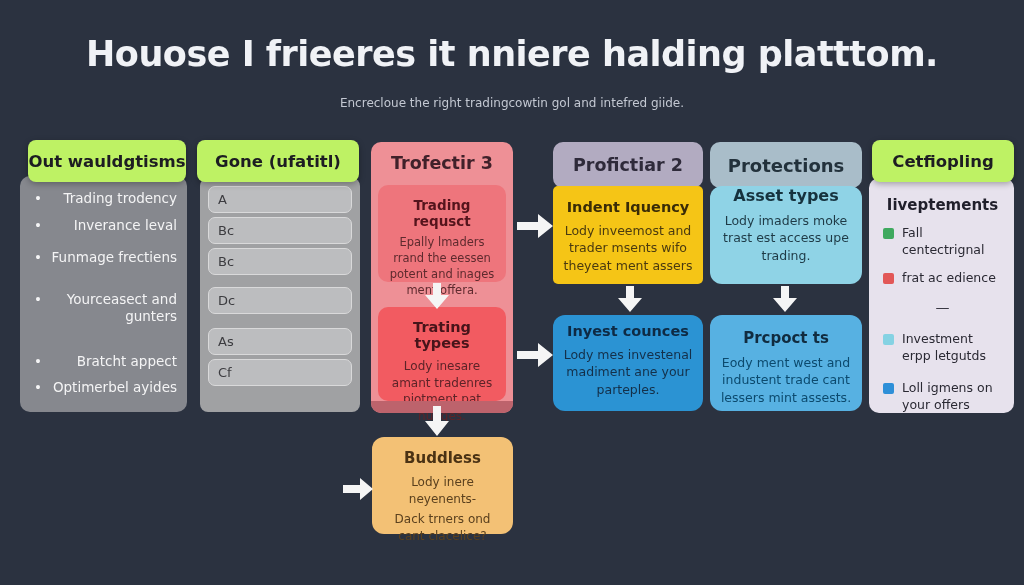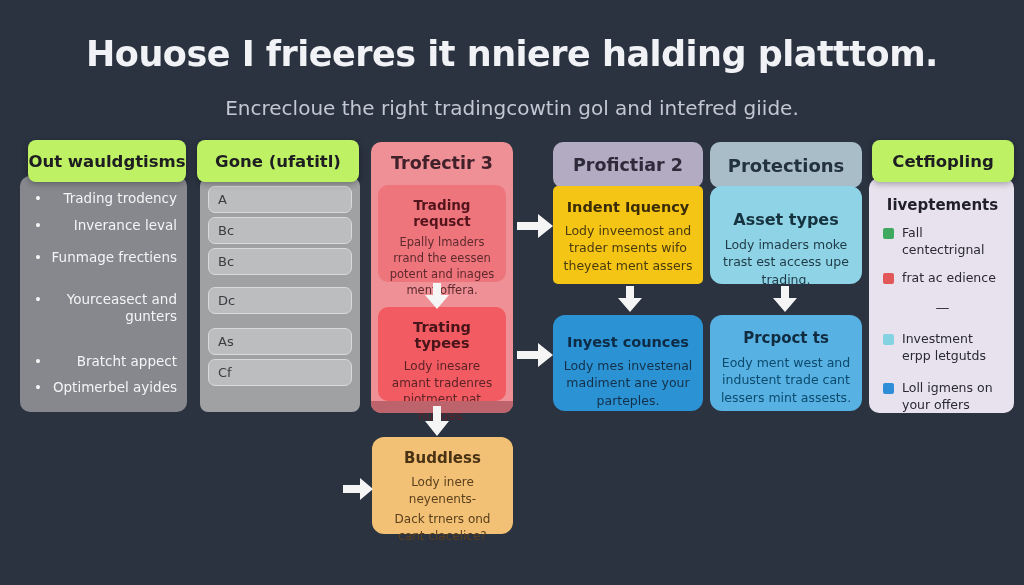--- a/index.html
+++ b/index.html
@@ -4,21 +4,21 @@
 <style>
   * { margin:0; padding:0; box-sizing:border-box; }
   html,body { background:#1e2430; }
   body { font-family:"DejaVu Sans","Liberation Sans",sans-serif; }
   .stage{ position:relative; width:1024px; height:585px; background:#2b3240; overflow:hidden; }
 
   
   .title{ position:absolute; top:34px; left:0; width:1024px; text-align:center;
           color:#f0f2f6; font-size:35px; font-weight:700; letter-spacing:-0.5px; }
   .subtitle{ position:absolute; top:96px; left:0; width:1024px; text-align:center;
-          color:#c3c8d2; font-size:20px; }
+          color:#c3c8d2; font-size:12px; }
 
   
   .hdr-white{ position:absolute; background:#bef264; border-radius:8px; box-shadow:0 2px 6px rgba(0,0,0,.3);
           display:flex; align-items:center; justify-content:center;
           font-weight:700; font-size:16.5px; color:#1d1d22; z-index:3; }
   .card-title{ text-align:center; font-weight:700; }
   .card-body{ text-align:center; line-height:1.38; }
 
   
   .c1-header{ left:28px; top:140px; width:158px; height:42px; }
@@ -62,30 +62,30 @@
 
   
   .c4-header{ position:absolute; left:553px; top:142px; width:150px; height:46px;
           background:#b2abc1; border-radius:10px; display:flex; align-items:center; justify-content:center;
           font-weight:700; font-size:17.5px; color:#2e2a3a; z-index:2; }
   .c4-box1{ position:absolute; left:553px; top:186px; width:150px; height:98px;
           background:#f5c516; border-radius:5px; padding:13px 8px; z-index:3; }
   .c4-box1 .card-title{ font-size:14.5px; color:#3a2c07; }
   .c4-box1 .card-body{ font-size:12.5px; color:#4a3a10; margin-top:7px; }
   .c4-box2{ position:absolute; left:553px; top:315px; width:150px; height:96px;
-          background:#2b93d3; border-radius:12px; padding:19px 8px; z-index:2; }
+          background:#2b93d3; border-radius:12px; padding:8px 8px; z-index:2; }
   .c4-box2 .card-title{ font-size:14.5px; color:#0e2a44; }
   .c4-box2 .card-body{ font-size:12.5px; color:#14304a; margin-top:7px; }
 
   
   .c5-header{ position:absolute; left:710px; top:142px; width:152px; height:46px;
           background:#a9bdc9; border-radius:10px; display:flex; align-items:center; justify-content:center;
           font-weight:700; font-size:18px; color:#23323c; z-index:2; }
   .c5-box1{ position:absolute; left:710px; top:186px; width:152px; height:98px;
-          background:#8fd3e6; border-radius:12px; padding:24px 8px; z-index:3; }
+          background:#8fd3e6; border-radius:12px; padding:0 8px; z-index:3; }
   .c5-box1 .card-title{ font-size:16px; color:#16323e; }
   .c5-box1 .card-body{ font-size:12.5px; color:#1e3a46; margin-top:7px; }
   .c5-box2{ position:absolute; left:710px; top:315px; width:152px; height:96px;
           background:#57b1e2; border-radius:12px; padding:14px 8px; z-index:2; }
   .c5-box2 .card-title{ font-size:15px; color:#112c40; }
   .c5-box2 .card-body{ font-size:12.5px; color:#0c4a6e; margin-top:7px; }
 
   
   .c6-header{ left:872px; top:140px; width:142px; height:42px; }
   .c6-panel{ position:absolute; left:869px; top:178px; width:145px; height:235px;

